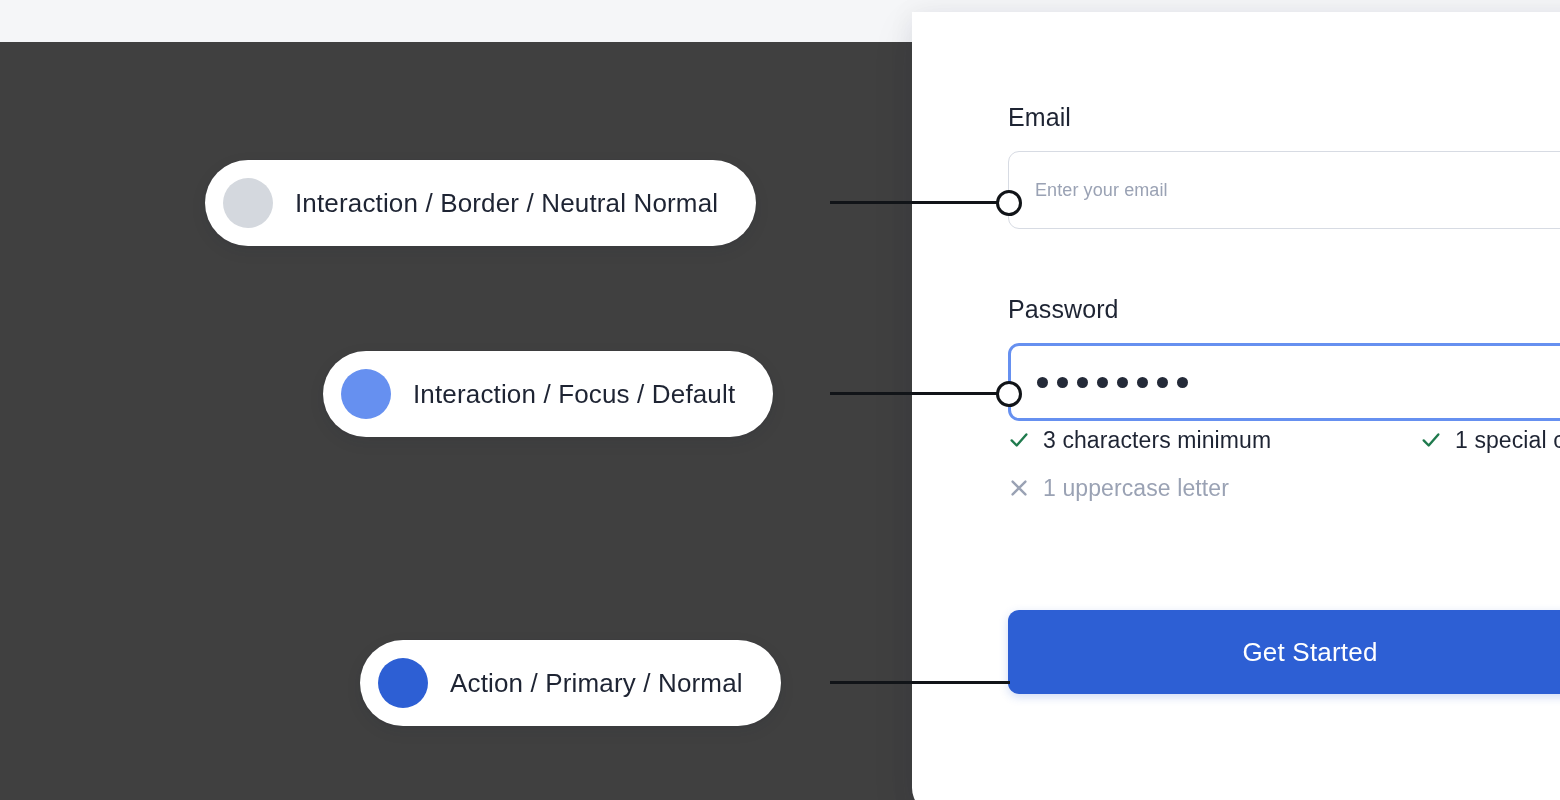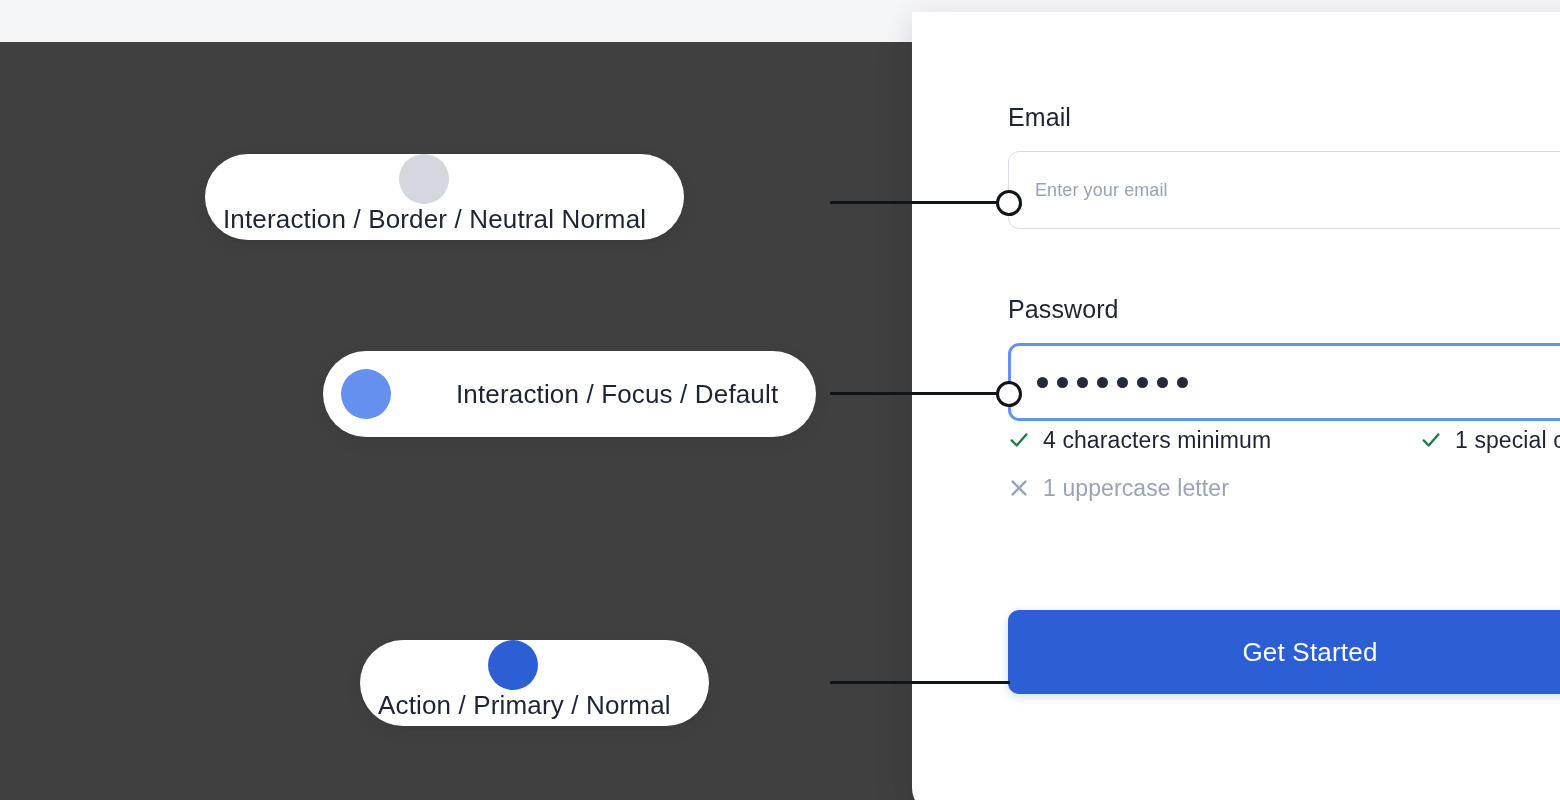--- a/index.html
+++ b/index.html
@@ -156,23 +156,23 @@
     margin-right: 22px;
   }
   .token-label {
     font-size: 26px;
     line-height: 30px;
     color: #1e2433;
     letter-spacing: 0.15px;
     white-space: nowrap;
   }
 
-  #pill-border   { left: 205px; top: 112px; flex-direction: column; }
-  #pill-focus    { left: 323px; top: 309px; gap: 43px; }
-  #pill-action   { left: 360px; top: 598px; flex-direction: column; }
+  #pill-border   { left: 205px; top: 118px; }
+  #pill-focus    { left: 323px; top: 309px; }
+  #pill-action   { left: 360px; top: 598px; }
 
   
   .connector {
     position: absolute;
     height: 3px;
     background: #111418;
   }
   #connector-border { left: 830px; top: 159px;  width: 172px; }
   #connector-focus  { left: 830px; top: 350px;  width: 172px; }
   #connector-action { left: 830px; top: 639px;  width: 180px; }
@@ -219,21 +219,21 @@
       </div>
     </div>
 
     <div id="requirements">
         <div class="req-item met">
           <span style="display: block; flex: 0 0 22px;">
             <svg class="req-icon" viewBox="0 0 24 24" fill="none" stroke="#1f7a4d" stroke-width="2.6" stroke-linecap="round" stroke-linejoin="round">
               <path d="M4 12.5 L9.5 18 L20 6"></path>
             </svg>
           </span>
-          <span class="req-text">4 characters minimum</span>
+          <span class="req-text">3 characters minimum</span>
         </div>
         <div class="req-item met">
           <span style="display: block; flex: 0 0 22px;">
             <svg class="req-icon" viewBox="0 0 24 24" fill="none" stroke="#1f7a4d" stroke-width="2.6" stroke-linecap="round" stroke-linejoin="round">
               <path d="M4 12.5 L9.5 18 L20 6"></path>
             </svg>
           </span>
           <span class="req-text">1 special character</span>
         </div>
         <div class="req-item unmet">

